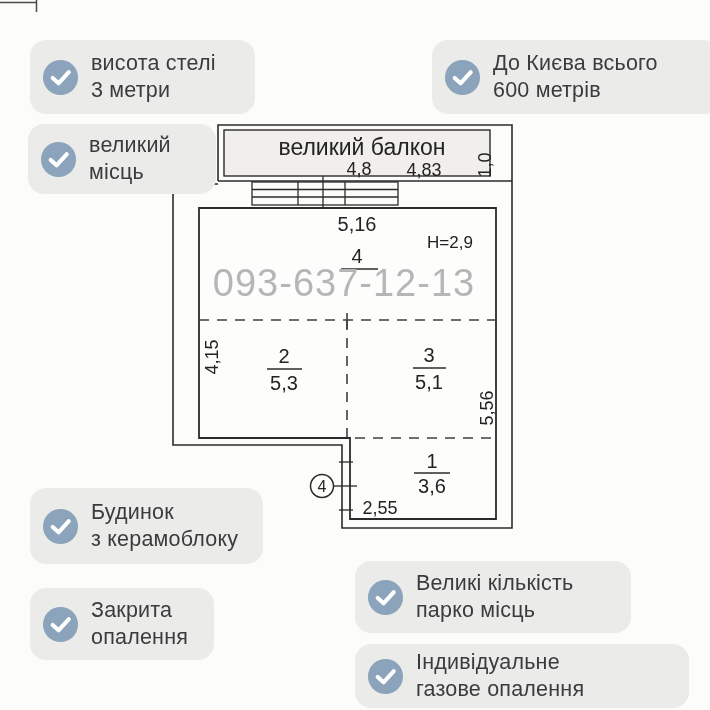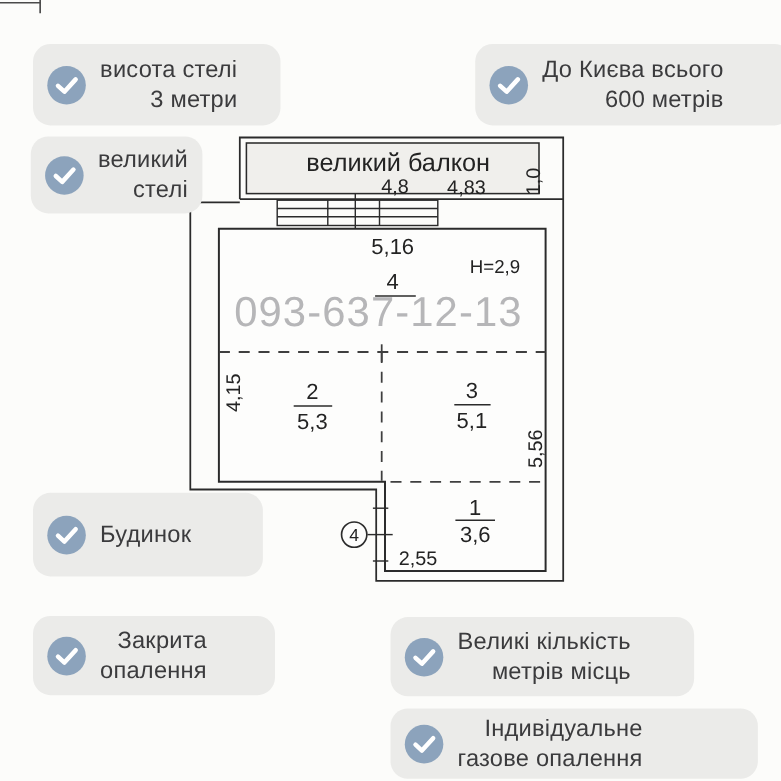--- a/index.html
+++ b/index.html
@@ -13,21 +13,21 @@
     position:absolute;
     background:#ebebe9;
     border-radius:16px;
     display:flex;align-items:center;
     padding-left:12px;gap:12px;
     box-sizing:border-box;
   }
   .check{flex:0 0 auto;display:flex;}
   .badge-text{
     font-size:21.5px;line-height:27px;color:#3b3b3d;
-    letter-spacing:.2px;white-space:nowrap;text-align:right;
+    letter-spacing:.2px;white-space:nowrap;
   }
   .bold{font-weight:normal;}
   .plan-text{fill:#232323;}
   .gray-phone{fill:#b6b6b8;letter-spacing:1px;}
 </style>
 </head>
 <body>
 
 <div class="canvas">
 
@@ -121,46 +121,47 @@
           <circle cx="19" cy="19" r="18" fill="#8ca3bc"></circle>
           <path d="M11 19.5 L17 25 L27.5 13.5" stroke="#fff" stroke-width="4.2" fill="none" stroke-linecap="round" stroke-linejoin="round"></path>
         </svg>
     </span>
     <span class="badge-text">
       <span>До Києва всього</span><br>
       <span>600 метрів</span>
     </span>
   </div>
 
-  <div class="badge" style="left:28px;top:124px;width:156px;height:70px;">
+  <div class="badge" style="left:28px;top:124px;width:188px;height:70px;">
     <span class="check">
       <svg width="37" height="37" viewBox="0 0 38 38">
           <circle cx="19" cy="19" r="18" fill="#8ca3bc"></circle>
           <path d="M11 19.5 L17 25 L27.5 13.5" stroke="#fff" stroke-width="4.2" fill="none" stroke-linecap="round" stroke-linejoin="round"></path>
         </svg>
     </span>
     <span class="badge-text">
       <span>великий</span><br>
-      <span>стелі</span>
+      <span>місць</span>
     </span>
   </div>
 
-  <div class="badge" style="left:30px;top:448px;width:209px;height:76px;">
+  <div class="badge" style="left:30px;top:488px;width:233px;height:76px;">
     <span class="check">
       <svg width="37" height="37" viewBox="0 0 38 38">
           <circle cx="19" cy="19" r="18" fill="#8ca3bc"></circle>
           <path d="M11 19.5 L17 25 L27.5 13.5" stroke="#fff" stroke-width="4.2" fill="none" stroke-linecap="round" stroke-linejoin="round"></path>
         </svg>
     </span>
     <span class="badge-text">
       <span>Будинок</span><br>
+      <span>з керамоблоку</span>
     </span>
   </div>
 
-  <div class="badge" style="left:30px;top:560px;width:220px;height:72px;">
+  <div class="badge" style="left:30px;top:588px;width:184px;height:72px;">
     <span class="check">
       <svg width="37" height="37" viewBox="0 0 38 38">
           <circle cx="19" cy="19" r="18" fill="#8ca3bc"></circle>
           <path d="M11 19.5 L17 25 L27.5 13.5" stroke="#fff" stroke-width="4.2" fill="none" stroke-linecap="round" stroke-linejoin="round"></path>
         </svg>
     </span>
     <span class="badge-text">
       <span>Закрита</span><br>
       <span>опалення</span>
     </span>
@@ -168,21 +169,21 @@
 
   <div class="badge" style="left:355px;top:561px;width:276px;height:72px;">
     <span class="check">
       <svg width="37" height="37" viewBox="0 0 38 38">
           <circle cx="19" cy="19" r="18" fill="#8ca3bc"></circle>
           <path d="M11 19.5 L17 25 L27.5 13.5" stroke="#fff" stroke-width="4.2" fill="none" stroke-linecap="round" stroke-linejoin="round"></path>
         </svg>
     </span>
     <span class="badge-text">
       <span>Великі кількість</span><br>
-      <span>метрів місць</span>
+      <span>парко місць</span>
     </span>
   </div>
 
   <div class="badge" style="left:355px;top:644px;width:334px;height:64px;">
     <span class="check">
       <svg width="37" height="37" viewBox="0 0 38 38">
           <circle cx="19" cy="19" r="18" fill="#8ca3bc"></circle>
           <path d="M11 19.5 L17 25 L27.5 13.5" stroke="#fff" stroke-width="4.2" fill="none" stroke-linecap="round" stroke-linejoin="round"></path>
         </svg>
     </span>

